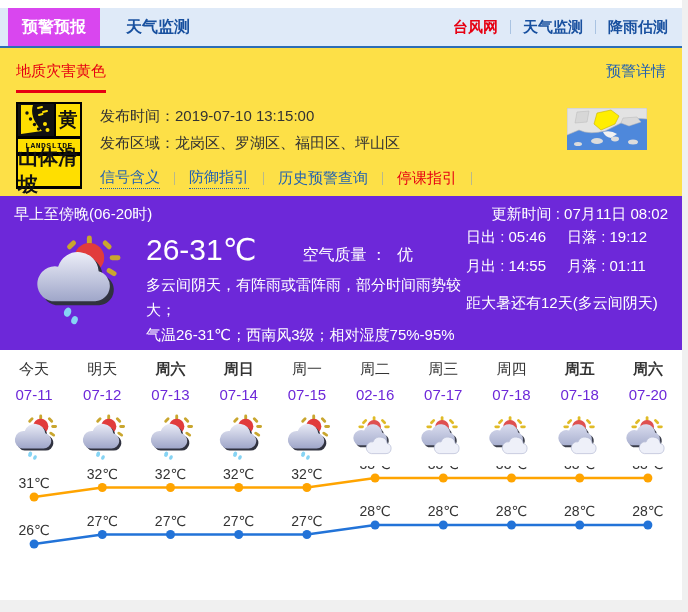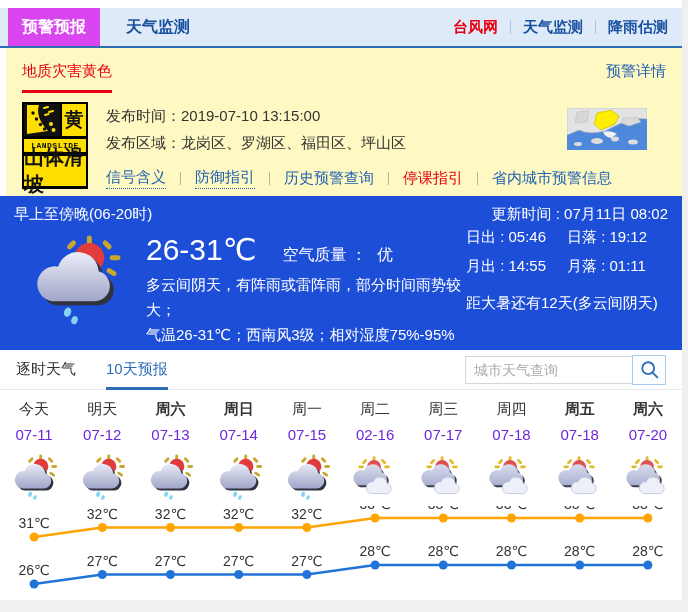--- a/index.html
+++ b/index.html
@@ -10,49 +10,49 @@
   .top-strip { height:8px; background:#fff; }
   .top-nav { height:40px; background:#dfeaf8; border-bottom:2px solid #2d6db5; display:flex; align-items:center; }
   .tn-tab-active { margin-left:8px; height:38px; line-height:38px; padding:0 14px; background:#d946ef; color:#fff; font-weight:bold; font-size:16px; }
   .tn-tab { margin-left:26px; color:#18509f; font-weight:bold; font-size:16px; cursor:pointer; }
   .tn-right { margin-left:auto; display:flex; align-items:center; padding-right:14px; }
   .tn-link { color:#18509f; font-weight:bold; font-size:15px; cursor:pointer; }
   .tn-link.red { color:#e60012; }
   .sep { width:1px; height:14px; background:#a9c3e2; margin:0 12px; }
 
   
-  .warning-panel { height:148px; background:#fef9c3; position:relative; padding:0 16px;margin-left:6px; }
+  .warning-panel { height:148px; background:#fde047; position:relative; padding:0 16px; }
   .wp-head { display:flex; justify-content:space-between; align-items:flex-start; padding-top:14px; height:44px; }
   .wp-tab { color:#e60012; font-size:15px; padding-bottom:9px; border-bottom:3px solid #e60012; cursor:pointer; }
   .wp-detail { color:#2362b1; font-size:15px; cursor:pointer; }
   .wp-body { display:flex; margin-top:10px; }
   .badge { width:66px; background:#000; padding:2px; display:grid; grid-template-columns:36px 1fr; gap:2px; }
   .badge .cell { background:#ffdf00; display:flex; align-items:center; justify-content:center; color:#111; }
   .badge .b-graphic { background:#111; height:32px; }
   .badge .b-char { font-size:19px; font-weight:bold; height:32px; }
   .badge .b-en { grid-column:1 / span 2; font-size:8px; font-weight:bold; height:13px; letter-spacing:0.5px; font-family:"Liberation Mono","DejaVu Sans Mono",monospace; }
   .badge .b-cn { grid-column:1 / span 2; font-size:20px; font-weight:bold; height:30px; }
   .wp-details { margin-left:18px; font-size:15px; color:#333; }
   .wp-field { line-height:27px; }
   .wp-links { margin-top:12px; display:flex; align-items:center; font-size:15px; }
   .wp-link { color:#2362b1; cursor:pointer; }
   .wp-link.dotted { border-bottom:1px dotted #2362b1; padding-bottom:1px; }
   .wp-link.red { color:#e60012; }
   .wp-sep { width:1px; height:13px; background:#b9b98a; margin:0 14px; }
   .wp-map { position:absolute; right:35px; top:60px; width:80px; height:42px; cursor:pointer; }
 
   
-  .cp { height:154px; background:#1d4ed8; color:#fff; padding:0 14px; }
+  .cp { height:154px; background:#6d28d9; color:#fff; padding:0 14px; }
   .cp-head { display:flex; justify-content:space-between; padding-top:9px; font-size:15px; }
   .cp-body { display:flex; margin-top:2px; }
   .cp-iconbox { width:132px; padding:8px 0 0 14px; }
   .cp-main { flex:1; padding-top:6px; }
   .cp-temp-row { display:flex; align-items:baseline; }
   .cp-temp { font-size:30px; }
-  .cp-air { font-size:16px; margin-left:26px; }
+  .cp-air { font-size:16px; margin-left:46px; }
   .cp-air-val { margin-left:10px; }
   .cp-desc { font-size:15px; line-height:25px; margin-top:5px; }
   .cp-right { width:202px; font-size:15px; padding-top:2px; }
   .cp-sm { display:grid; grid-template-columns:1fr 1fr; row-gap:10px; margin-top:0; }
   .cp-countdown { margin-top:18px; }
   .cp-countdown a { color:#fff; text-decoration:none; cursor:pointer; }
 
   
   .ft-row { height:40px; display:flex; align-items:center; border-bottom:1px solid #e4e9f0; padding:0 16px; background:#fff; }
   .ft-tab { font-size:15px; color:#333; margin-right:30px; height:40px; line-height:37px; cursor:pointer; }
@@ -132,21 +132,20 @@
         </div>
         <div class="wp-links">
           <span class="wp-link dotted">信号含义</span>
           <span class="wp-sep"></span>
           <span class="wp-link dotted">防御指引</span>
           <span class="wp-sep"></span>
           <span class="wp-link">历史预警查询</span>
           <span class="wp-sep"></span>
           <span class="wp-link red">停课指引</span>
           <span class="wp-sep"></span>
-          <span class="wp-link">省内城市预警信息</span>
         </div>
       </div>
     </div>
     <div class="wp-map">
       <svg viewBox="0 0 80 42" width="80" height="42" xmlns="http://www.w3.org/2000/svg">
         <rect width="80" height="42" fill="#4e88db"></rect>
         <path d="M0 0 H80 V11 Q64 9 54 15 L38 23 Q22 27 12 22 L0 27 Z" fill="#e3e3e3" stroke="#b9b9b9" stroke-width="0.6"></path>
         <path d="M10 4 L22 3 L20 14 L8 15 Z" fill="#d7d7d7" stroke="#b9b9b9" stroke-width="0.5"></path>
         <path d="M56 10 L70 9 L74 14 L62 18 L54 15 Z" fill="#d9d9d9" stroke="#b9b9b9" stroke-width="0.5"></path>
         <path d="M30 5 L44 2 L52 8 L48 16 L34 22 L27 16 Z" fill="#ffee00" stroke="#c8b400" stroke-width="0.6"></path>
@@ -205,33 +204,20 @@
           <span>月出 : 14:55</span>
           <span>月落 : 01:11</span>
         </div>
         <div class="cp-countdown">
           <span>距大暑还有12天</span><a>(多云间阴天)</a>
         </div>
       </div>
     </div>
   </div>
 
-  <div class="ft-row">
-    <div class="ft-tab">逐时天气</div>
-    <div class="ft-tab active">10天预报</div>
-    <div class="ft-search">
-      <input class="ft-input" type="text" placeholder="城市天气查询" style="">
-      <div class="ft-btn">
-        <svg viewBox="0 0 24 24" width="21" height="21" xmlns="http://www.w3.org/2000/svg">
-          <circle cx="10.5" cy="10.5" r="6.8" fill="none" stroke="#2d6db5" stroke-width="2.2"></circle>
-          <line x1="15.5" y1="15.5" x2="21" y2="21" stroke="#2d6db5" stroke-width="2.2" stroke-linecap="round"></line>
-        </svg>
-      </div>
-    </div>
-  </div>
 
   <div class="forecast">
     <div class="fc-grid" id="fc-grid">
   <div class="fc-col">
     <div class="fc-day">今天</div>
     <div class="fc-date">07-11</div>
     <div class="fc-icon">
             <svg viewBox="0 0 48 48" width="46" height="46" xmlns="http://www.w3.org/2000/svg">
     <defs>
       <linearGradient id="cgradS" x1="0" y1="0" x2="0" y2="1">

